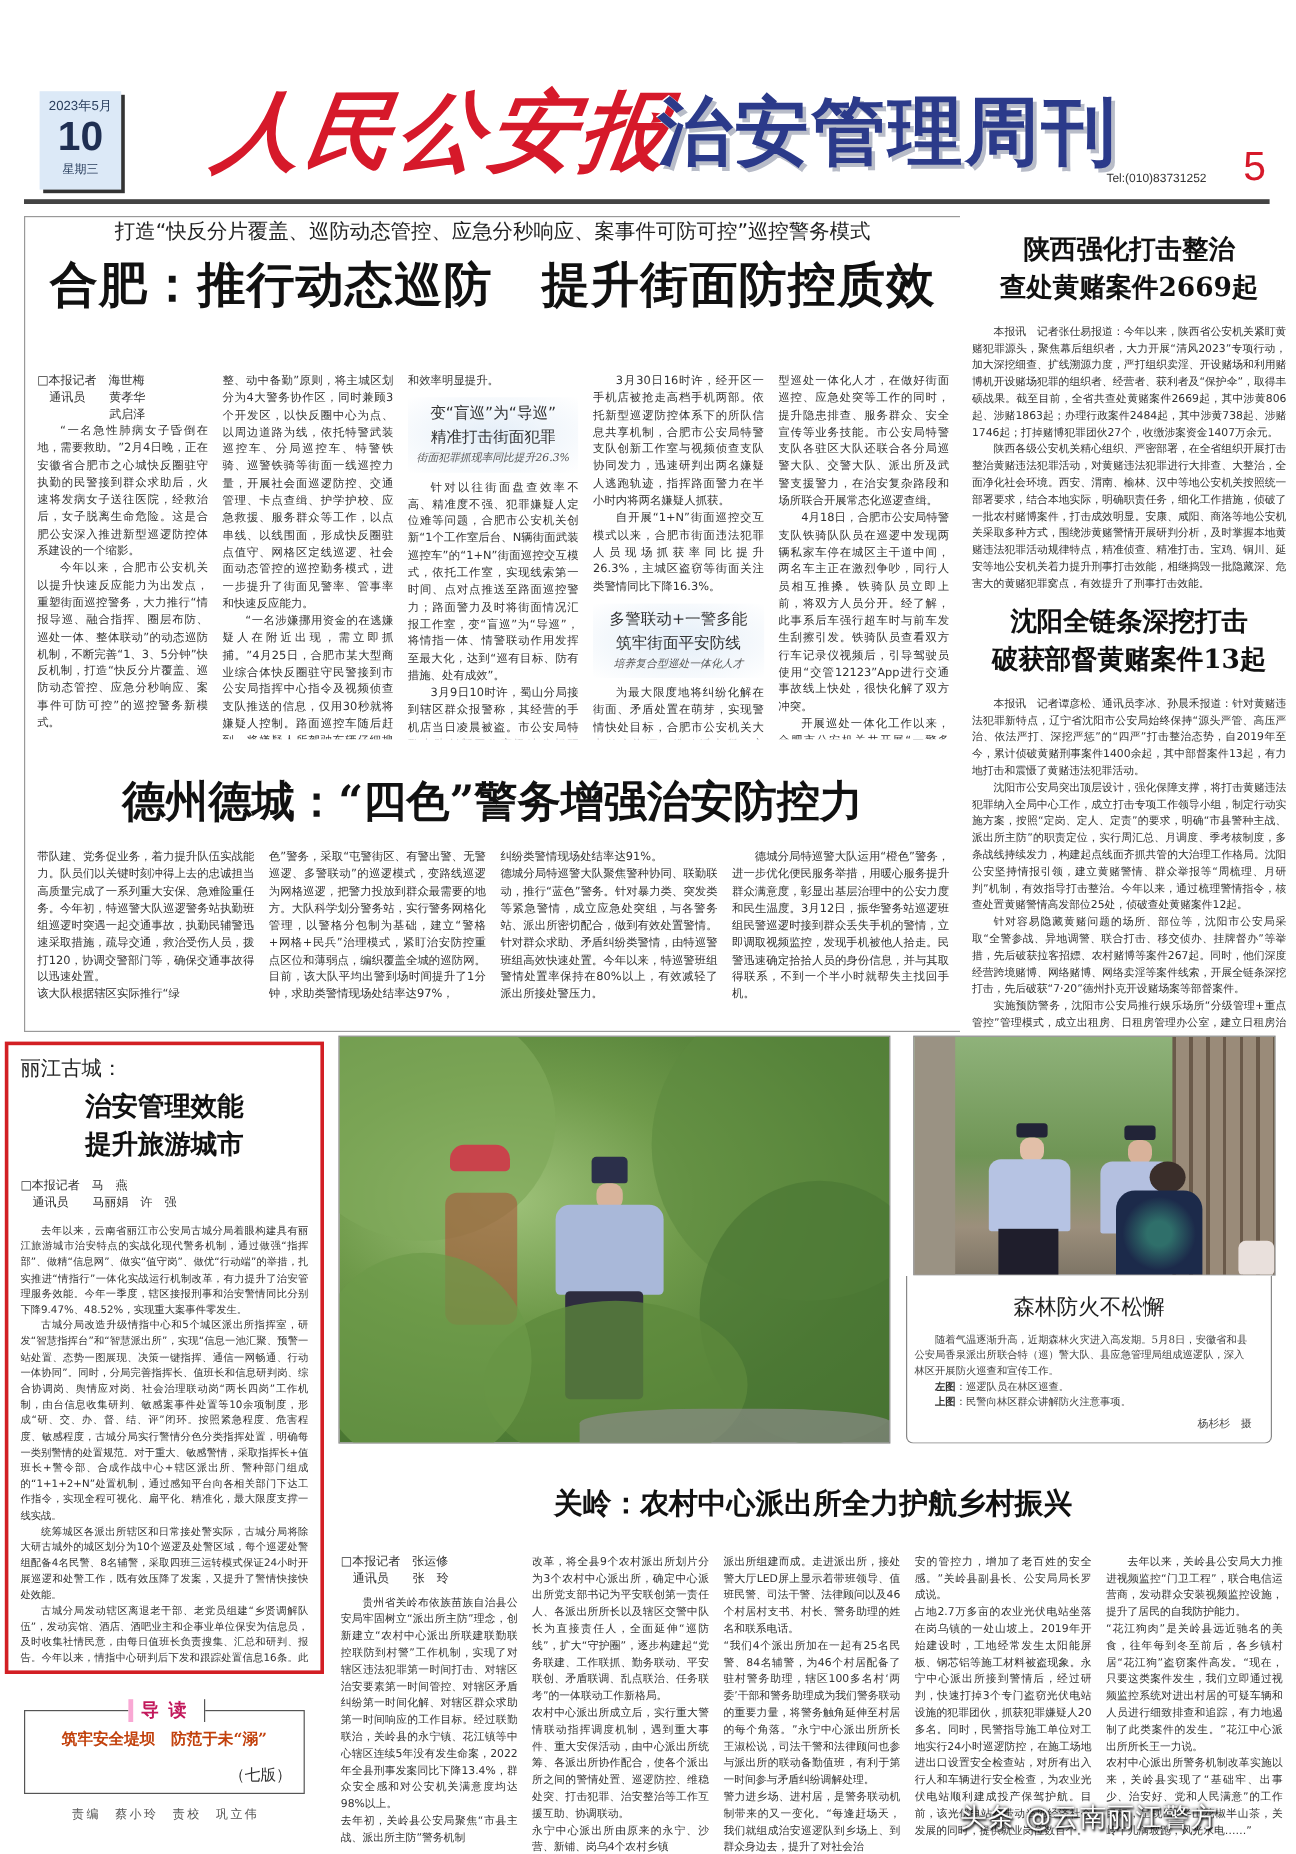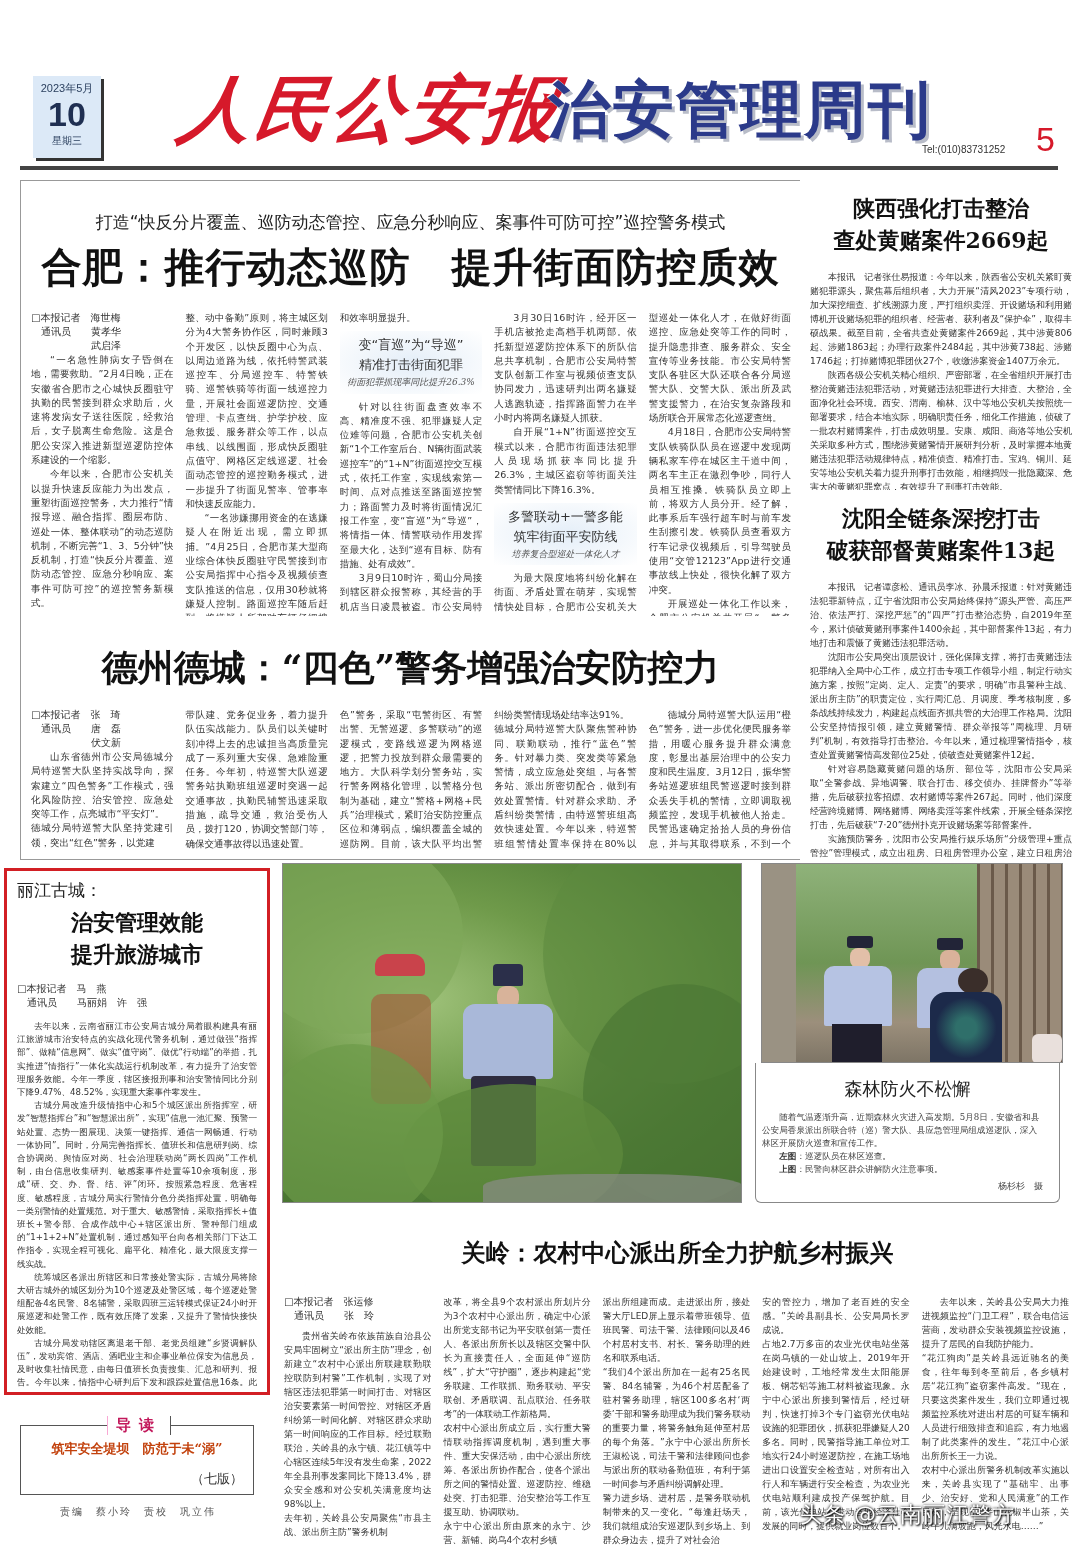--- a/index.html
+++ b/index.html
@@ -29,21 +29,21 @@
   .cols { display: flex; gap: 12px; }
   .col { flex: 1; font-size: 9.5px; line-height: 14.3px; color: #333; text-align: justify; overflow: hidden; }
   .col p { text-indent: 2em; }
   .subhead { margin: 6px 0; padding: 4px 0; text-align: center;
     background: radial-gradient(ellipse at center, #e4eef8 0%, #f4f8fc 60%, #ffffff 100%); }
   .subhead .s1 { font-size: 13px; color: #333; line-height: 20px; }
   .subhead .s2 { font-size: 9px; color: #555; font-style: italic; font-family: "DejaVu Serif", serif; }
 
   
   #hefei { left: 20px; top: 180px; width: 780px; height: 440px; border-top: 1px solid #999; border-left: 1px solid #999; }
-  #hefei .kicker { margin-top: 30px; }
+  #hefei .kicker { }
   #hefei .headline { font-size: 40px; margin-top: 6px; letter-spacing: 1px; }
   #hefei .body { position: absolute; left: 10px; top: 130px; width: 760px; height: 305px; }
 
   
   #shaanxi { left: 810px; top: 180px; width: 262px; height: 300px; }
   #shenyang { left: 810px; top: 490px; width: 262px; height: 365px; }
   .rhead { font-size: 22px; line-height: 32px; margin-top: 12px; }
   .rbody { margin-top: 14px; font-size: 9px; line-height: 14px; color: #333; text-align: justify; }
   .rbody p { text-indent: 2em; }
 
@@ -55,21 +55,21 @@
   
   #lijiang { left: 4px; top: 868px; width: 266px; height: 527px; border: 3px solid #d21f24; padding: 8px 10px; }
   #lijiang .pre { font-size: 17px; color: #222; }
   #lijiang .headline { font-size: 22px; line-height: 32px; margin-top: 4px; }
   #lijiang .byline { margin-top: 12px; }
   #lijiang .rbody { margin-top: 10px; font-size: 8.6px; line-height: 13.2px; }
 
   
   #guide { left: 20px; top: 1425px; width: 234px; height: 70px; border: 1px solid #555; }
   #guide .label { position: absolute; left: 86px; top: -10px; width: 64px; background: #fff; text-align: center;
-    color: #c2185b; font-size: 15px; font-weight: bold; letter-spacing: 8px; border-left: 1px solid #f9a8d4; border-right: 1px solid #555; }
+    color: #c2185b; font-size: 15px; font-weight: bold; letter-spacing: 8px; border-left: 4px solid #f9a8d4; border-right: 1px solid #555; }
   #guide .title { position: absolute; left: 0; width: 100%; top: 14px; text-align: center; font-family: "DejaVu Serif", serif; font-weight: bold; font-size: 13px; color: #c2410c; }
   #guide .edition { position: absolute; right: 10px; top: 44px; font-size: 13px; color: #333; }
   #editors { position: absolute; left: 60px; top: 1505px; font-size: 10px; color: #555; letter-spacing: 2px; font-family: "DejaVu Serif", serif; }
 
   
   .photo { position: absolute; overflow: hidden; }
   #photo-left { left: 282px; top: 863px; width: 460px; height: 340px; border: 1px solid #888;
     background: radial-gradient(ellipse at 30% 40%, #9fc27a 0%, #6f9a4a 35%, #4d7a34 70%, #3e662a 100%); }
   .foliage { position: absolute; border-radius: 50%; }
   #photo-right { left: 761px; top: 863px; width: 302px; height: 200px; border: 1px solid #888;
@@ -176,29 +176,20 @@
     <p>沈阳市公安局突出顶层设计，强化保障支撑，将打击黄赌违法犯罪纳入全局中心工作，成立打击专项工作领导小组，制定行动实施方案，按照“定岗、定人、定责”的要求，明确“市县警种主战、派出所主防”的职责定位，实行周汇总、月调度、季考核制度，多条战线持续发力，构建起点线面齐抓共管的大治理工作格局。沈阳公安坚持情报引领，建立黄赌警情、群众举报等“周梳理、月研判”机制，有效指导打击整治。今年以来，通过梳理警情指令，核查处置黄赌警情高发部位25处，侦破查处黄赌案件12起。</p>
     <p>针对容易隐藏黄赌问题的场所、部位等，沈阳市公安局采取“全警参战、异地调警、联合打击、移交侦办、挂牌督办”等举措，先后破获拉客招嫖、农村赌博等案件267起。同时，他们深度经营跨境赌博、网络赌博、网络卖淫等案件线索，开展全链条深挖打击，先后破获“7·20”德州扑克开设赌场案等部督案件。</p>
     <p>实施预防警务，沈阳市公安局推行娱乐场所“分级管理+重点管控”管理模式，成立出租房、日租房管理办公室，建立日租房治安管理信息系统，全市宾馆旅店、娱乐服务场所、日租房等全部纳入管理，从源头堵塞隐患漏洞。</p>
   </div>
 </div>
 
 <div class="article" id="dezhou">
   <div class="headline">德州德城：“四色”警务增强治安防控力</div>
   <div class="body cols">
     <div class="col">
-      <div class="byline">
-        <div>□本报记者　张　琦</div>
-        <div>　通讯员　　唐　磊</div>
-        <div>　　　　　　伏文新</div>
-      </div>
-      <p style="white-space:pre-line">山东省德州市公安局德城分局特巡警大队坚持实战导向，探索建立“四色警务”工作模式，强化风险防控、治安管控、应急处突等工作，点亮城市“平安灯”。
-德城分局特巡警大队坚持党建引领，突出“红色”警务，以党建</p>
-    </div>
-    <div class="col">
         <p style="text-indent:0;white-space:pre-line">带队建、党务促业务，着力提升队伍实战能力。队员们以关键时刻冲得上去的忠诚担当高质量完成了一系列重大安保、急难险重任务。今年初，特巡警大队巡逻警务站执勤班组巡逻时突遇一起交通事故，执勤民辅警迅速采取措施，疏导交通，救治受伤人员，拨打120，协调交警部门等，确保交通事故得以迅速处置。
 该大队根据辖区实际推行“绿</p>
       </div>
     <div class="col">
         <p style="text-indent:0;white-space:pre-line">色”警务，采取“屯警街区、有警出警、无警巡逻、多警联动”的巡逻模式，变路线巡逻为网格巡逻，把警力投放到群众最需要的地方。大队科学划分警务站，实行警务网格化管理，以警格分包制为基础，建立“警格+网格+民兵”治理模式，紧盯治安防控重点区位和薄弱点，编织覆盖全城的巡防网。目前，该大队平均出警到场时间提升了1分钟，求助类警情现场处结率达97%，</p>
       </div>
     <div class="col">
         <p style="text-indent:0;white-space:pre-line">纠纷类警情现场处结率达91%。
 德城分局特巡警大队聚焦警种协同、联勤联动，推行“蓝色”警务。针对暴力类、突发类等紧急警情，成立应急处突组，与各警务站、派出所密切配合，做到有效处置警情。针对群众求助、矛盾纠纷类警情，由特巡警班组高效快速处置。今年以来，特巡警班组警情处置率保持在80%以上，有效减轻了派出所接处警压力。</p>
       </div>

